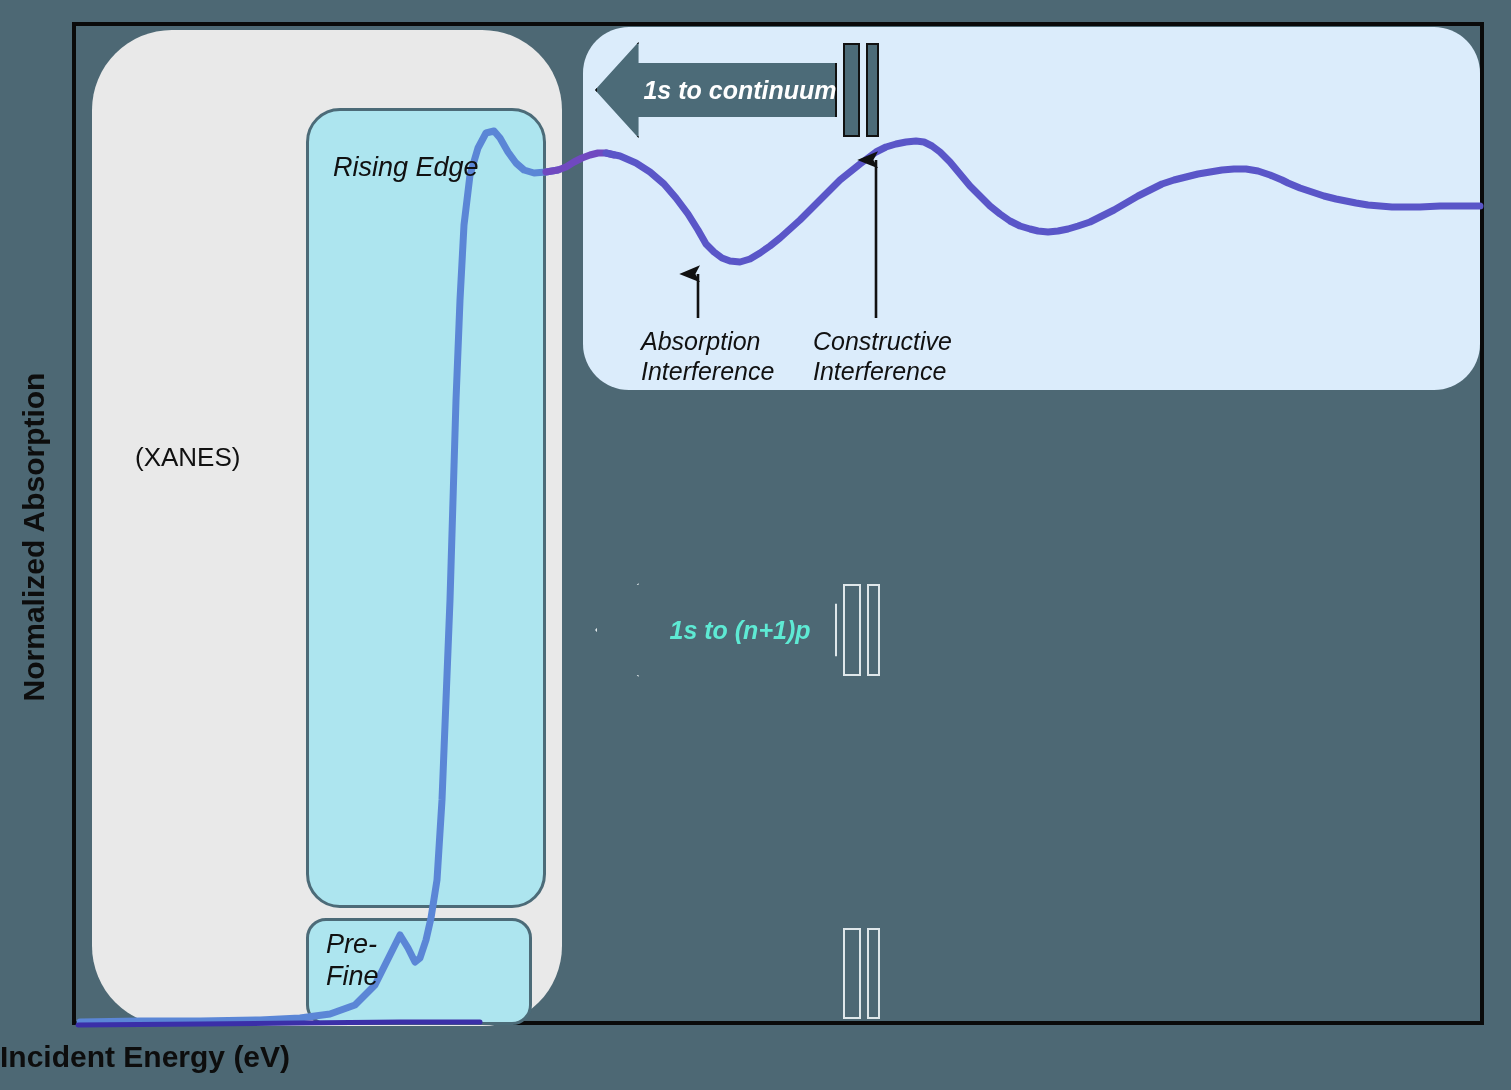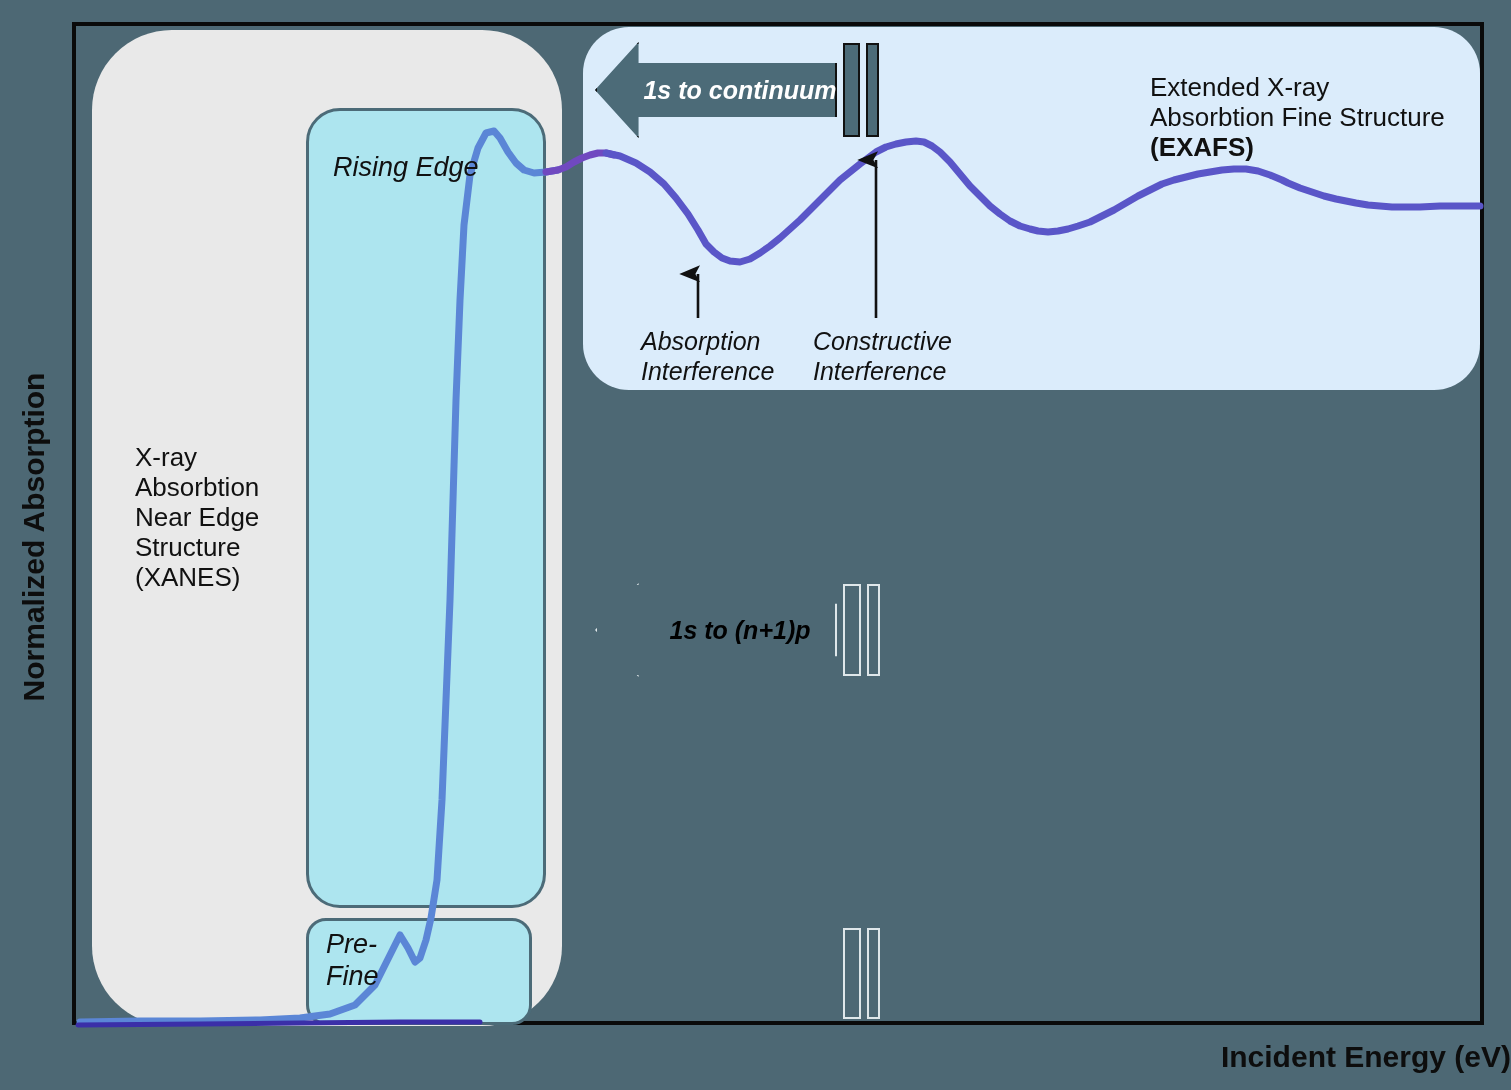--- a/index.html
+++ b/index.html
@@ -137,29 +137,29 @@
   .arrow-filled .bar{background:#4c6b78;border:2px solid #111;}
 
   
   .arrow-hollow .arrow-body{
     width:100%;height:100%;
     background:transparent;
     border:2px solid #dfe7ea;
     box-sizing:border-box;
     clip-path:polygon(0% 50%, 18% 0%, 18% 22%, 100% 22%, 100% 78%, 18% 78%, 18% 100%);
   }
-  .arrow-hollow .arrow-label{color:#000000;}
+  .arrow-hollow .arrow-label{color:#5eead4;}
   .arrow-hollow .bar{background:transparent;border:2px solid #dfe7ea;}
 
   
   #x-axis-title{
     position:absolute;
     left:0;top:1040px;
     width:1511px;
-    text-align:right;
+    text-align:left;
     font-size:30px;font-weight:bold;color:#0d0d0d;
   }
   #y-axis-title{
     position:absolute;
     left:-176px;top:520px;
     width:420px;
     text-align:center;
     transform:rotate(-90deg);
     font-size:30px;font-weight:bold;color:#0d0d0d;
   }
@@ -180,32 +180,23 @@
   <div class="region-preedge"></div>
 
   <svg class="overlay" id="curve-layer" viewBox="0 0 1511 1090" preserveAspectRatio="none">
       <polyline points="80,1022 140,1021 200,1021 260,1020 300,1018 330,1014 355,1005 375,985 390,955 400,935 408,948 415,962 420,958 426,940 431,918 437,880 442,800 446,700 450,600 453,500 456,400 460,300 464,225 470,175 478,148 486,133 494,131 500,138 508,152 516,163 524,170 534,173 546,172 558,170" fill="none" stroke="#5b86d6" stroke-width="7" stroke-linecap="round" stroke-linejoin="round"></polyline>
       <polyline points="546,172 558,170 566,167 574,162 582,158 590,155 598,153 606,153 614,155" fill="none" stroke="#7049c0" stroke-width="7" stroke-linecap="round" stroke-linejoin="round"></polyline>
       <polyline points="606,153 620,156 636,163 650,172 664,184 676,198 688,214 698,230 706,244 714,252 722,258 730,261 740,262 750,259 760,253 770,246 780,238 790,229 800,220 810,210 820,200 830,190 840,180 850,172 860,164 868,158 876,152 886,147 896,144 906,142 916,141 924,142 932,146 940,152 950,162 960,174 970,186 980,196 990,206 1000,214 1010,221 1020,226 1030,229 1038,231 1048,232 1058,231 1068,229 1078,226 1090,222 1102,216 1114,210 1126,203 1138,196 1150,190 1162,184 1174,180 1186,177 1198,174 1210,172 1222,170 1234,169 1246,169 1258,171 1270,175 1282,180 1288,183 1300,188 1312,192 1324,196 1336,199 1346,201 1356,203 1368,205 1380,206 1392,207 1404,207 1420,207 1440,206 1460,206 1480,206" fill="none" stroke="#5a56c8" stroke-width="7" stroke-linecap="round" stroke-linejoin="round"></polyline>
       <polyline points="78,1025 200,1024 300,1023 400,1022 480,1022" fill="none" stroke="#3b2fa8" stroke-width="5" stroke-linecap="round" stroke-linejoin="round"></polyline>
     </svg>
 
   <div class="lbl-xanes">
-    <span>X-ray
-Absorbtion
-Near Edge
-Structure</span>
     <span class="acro">(XANES)</span>
   </div>
 
-  <div class="lbl-exafs">
-    <span>Extended X-ray
-Absorbtion Fine Structure</span>
-    <span class="acro">(EXAFS)</span>
-  </div>
 
   <div class="lbl-rising">Rising Edge</div>
   <div class="lbl-preedge">Pre-
 Fine</div>
 
   <div class="lbl-interf lbl-destructive">Absorption
 Interference</div>
   <div class="lbl-interf lbl-constructive">Constructive
 Interference</div>
 

